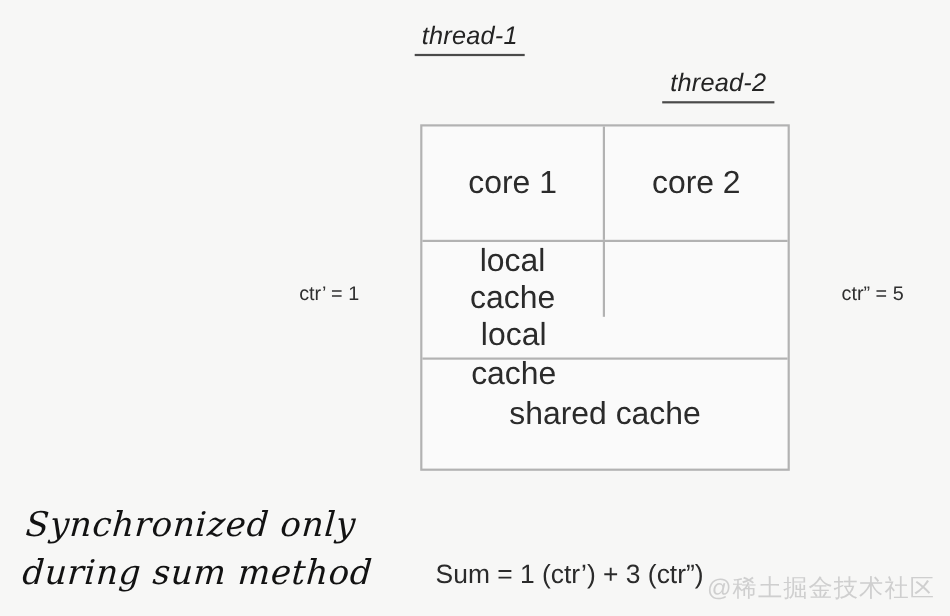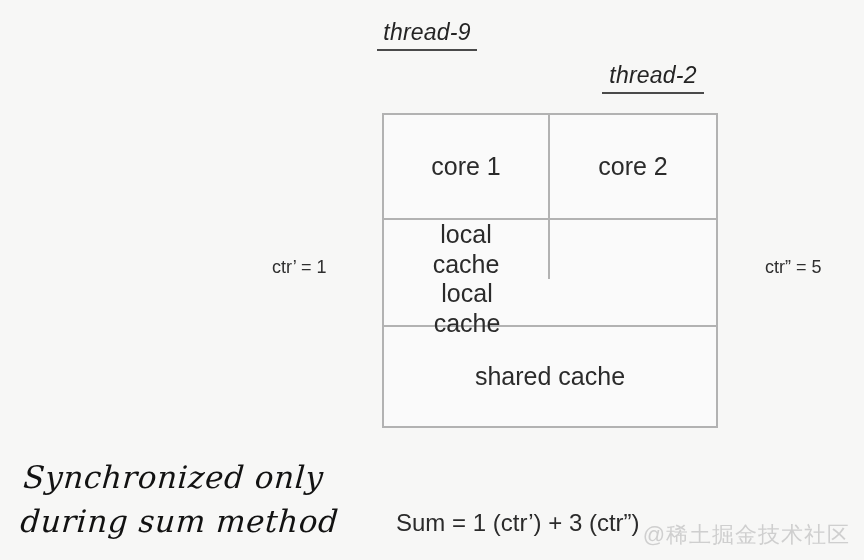--- a/index.html
+++ b/index.html
@@ -59,21 +59,21 @@
   #row-caches  { height: 109px; border-top: 2px solid #b2b2b2;
                  border-bottom: 2px solid #b2b2b2; flex-direction: column; }
   #row-shared  { flex: 1; }
 
   .cell {
     display: flex;
     align-items: center;
     justify-content: center;
     text-align: center;
     box-sizing: border-box;
-    font-size: 25px;
+    font-size: 29px;
     line-height: 1.18;
     color: #2b2b2b;
   }
   .cell-half { width: 50%; }
   .cell-half.left { border-right: 2px solid #b2b2b2; }
   .cell-full { width: 100%; }
 
   
   .ctr-label {
     position: absolute;
@@ -119,21 +119,21 @@
     color: #cfcfcf;
     letter-spacing: 1px;
     white-space: nowrap;
   }
 </style>
 </head>
 <body>
 
 <div id="canvas">
 
-  <div class="thread-label" id="thread-1-label">thread-9</div>
+  <div class="thread-label" id="thread-1-label">thread-1</div>
 
   <div class="thread-label" id="thread-2-label">thread-2</div>
 
   <div id="cpu-box">
 
     <div class="box-row" id="row-cores">
       <div class="cell cell-half left">core 1</div>
       <div class="cell cell-half">core 2</div>
     </div>
 

